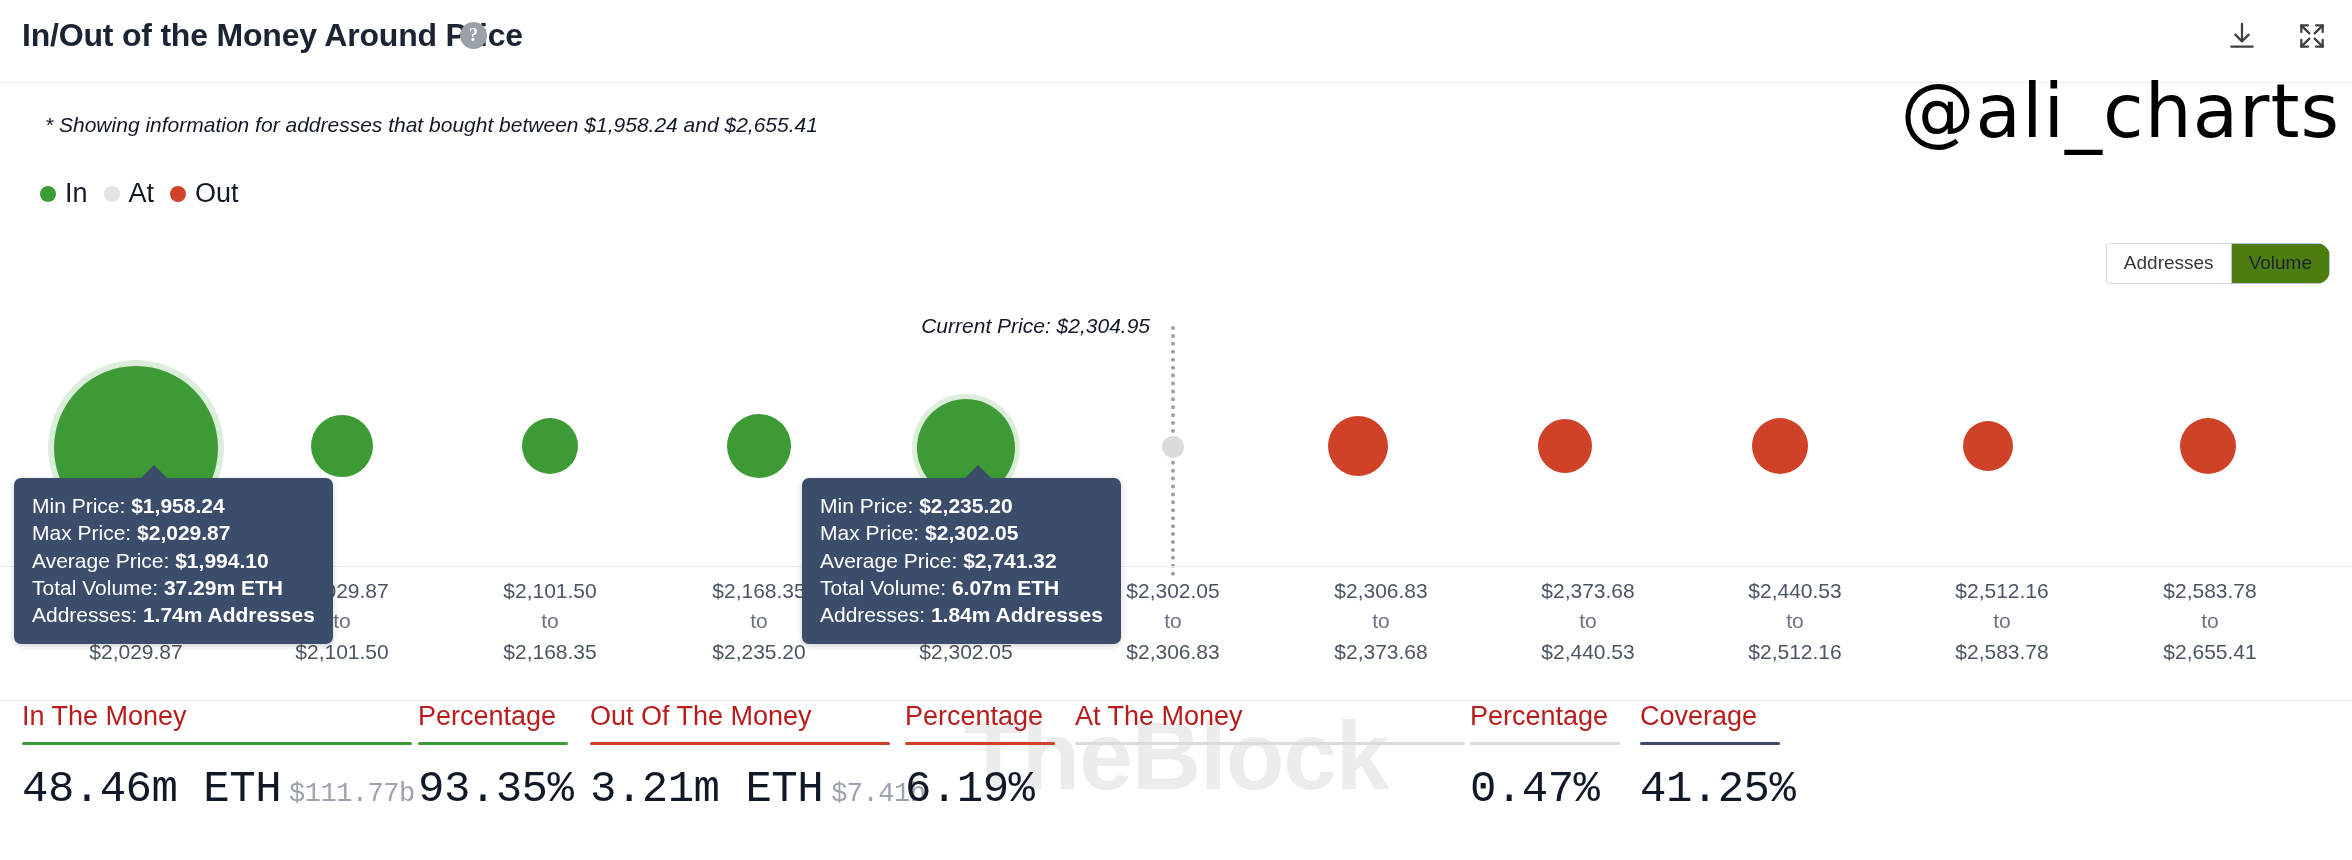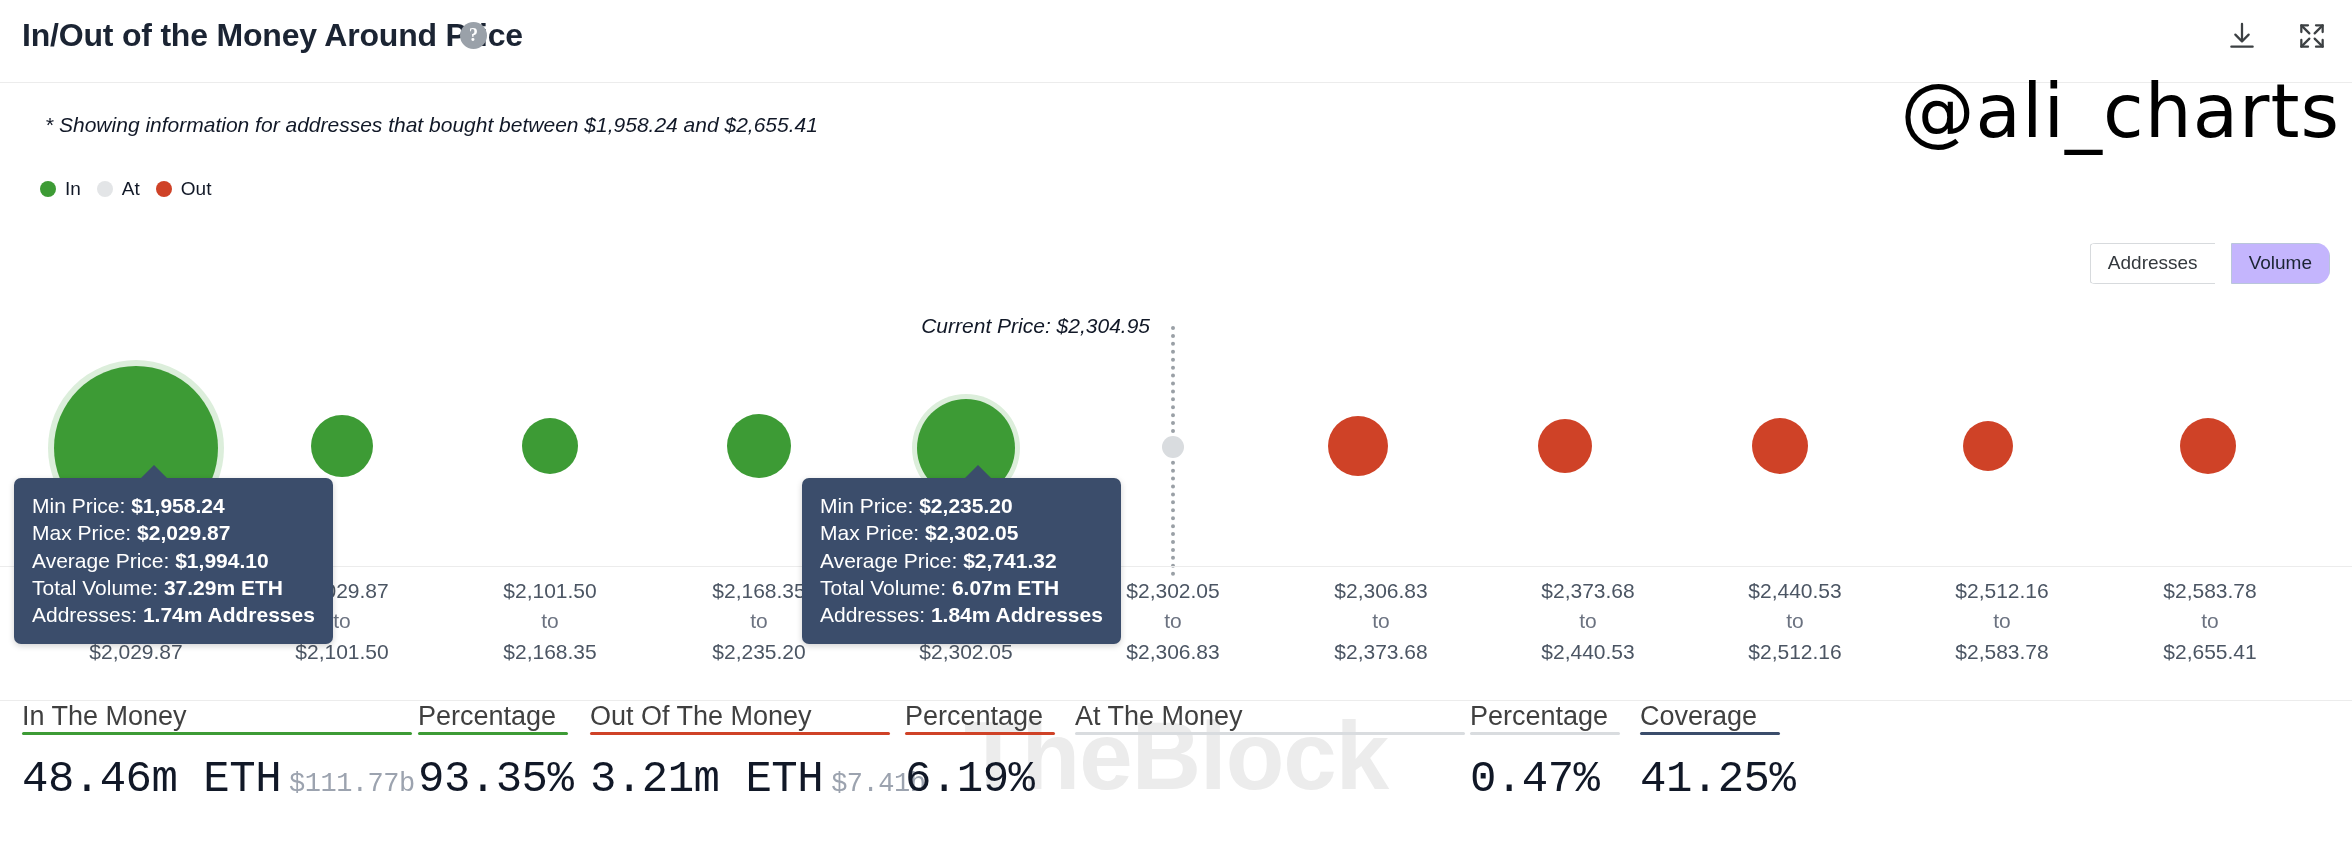--- a/index.html
+++ b/index.html
@@ -51,35 +51,35 @@
     pointer-events:none;
   }
 
   
   .legend{
     position:absolute;left:40px;top:178px;
     display:flex;align-items:center;gap:16px;
   }
   .legend-item{display:flex;align-items:center;gap:9px;cursor:pointer;}
   .legend-dot{width:16px;height:16px;border-radius:50%;display:block;}
-  .legend-label{font-size:19px;color:#111827;font-weight:400;}
+  .legend-label{font-size:27px;color:#111827;font-weight:400;}
 
   
   .toggle-group{
     position:absolute;right:22px;top:243px;display:flex;
     border-radius:14px;overflow:hidden;padding-left:8px;
   }
   .toggle-btn{
     font-size:19px;padding:8px 17px;cursor:pointer;
     border:1px solid #d7dadd;background:#ffffff;color:#33383d;
     font-family:"Liberation Sans",sans-serif;line-height:1.2;
   }
   .toggle-btn:first-child{border-right:none;border-radius:3px 0 0 3px;}
   .toggle-btn:last-child{border-radius:0 3px 3px 0;}
-  .toggle-btn.active{background:#c4b5fd;border-color:#b9c6da;color:#1b2433;margin-left:16px;}
+  .toggle-btn.active{background:#4d7c0f;border-color:#b9c6da;color:#1b2433;}
 
   
   .plot{position:absolute;left:0;top:290px;width:2352px;height:320px;}
   .theblock-wm{
     position:absolute;left:50%;top:466px;transform:translate(-50%,-50%);
     font-size:96px;font-weight:700;color:#ececec;letter-spacing:-1px;
     pointer-events:none;user-select:none;white-space:nowrap;
     font-family:"Liberation Sans",sans-serif;
   }
   .bubble{
@@ -129,21 +129,22 @@
   }
   .xtick .to{color:#6b7280;}
 
   
   .stats{
     position:absolute;left:0;top:700px;width:2352px;height:160px;
     border-top:1px solid #ececec;
   }
   .stat{position:absolute;top:0;}
   .stat-label{
-    font-size:27px;color:#404040;font-weight:400;white-space:nowrap;
+    font-size:27px;color:#b91c1c;font-weight:400;white-space:nowrap;
+    padding-bottom:10px;
   }
   .stat-rule{height:3px;width:100%;border-radius:2px;}
   .stat-value{
     margin-top:19px;font-size:44px;font-weight:400;color:#111827;
     white-space:nowrap;letter-spacing:-0.5px;font-family:Liberation Mono, monospace;
   }
   .stat-sub{font-size:27px;color:#9ca3af;margin-left:8px;font-weight:400;}
 </style>
 </head>
 <body>

